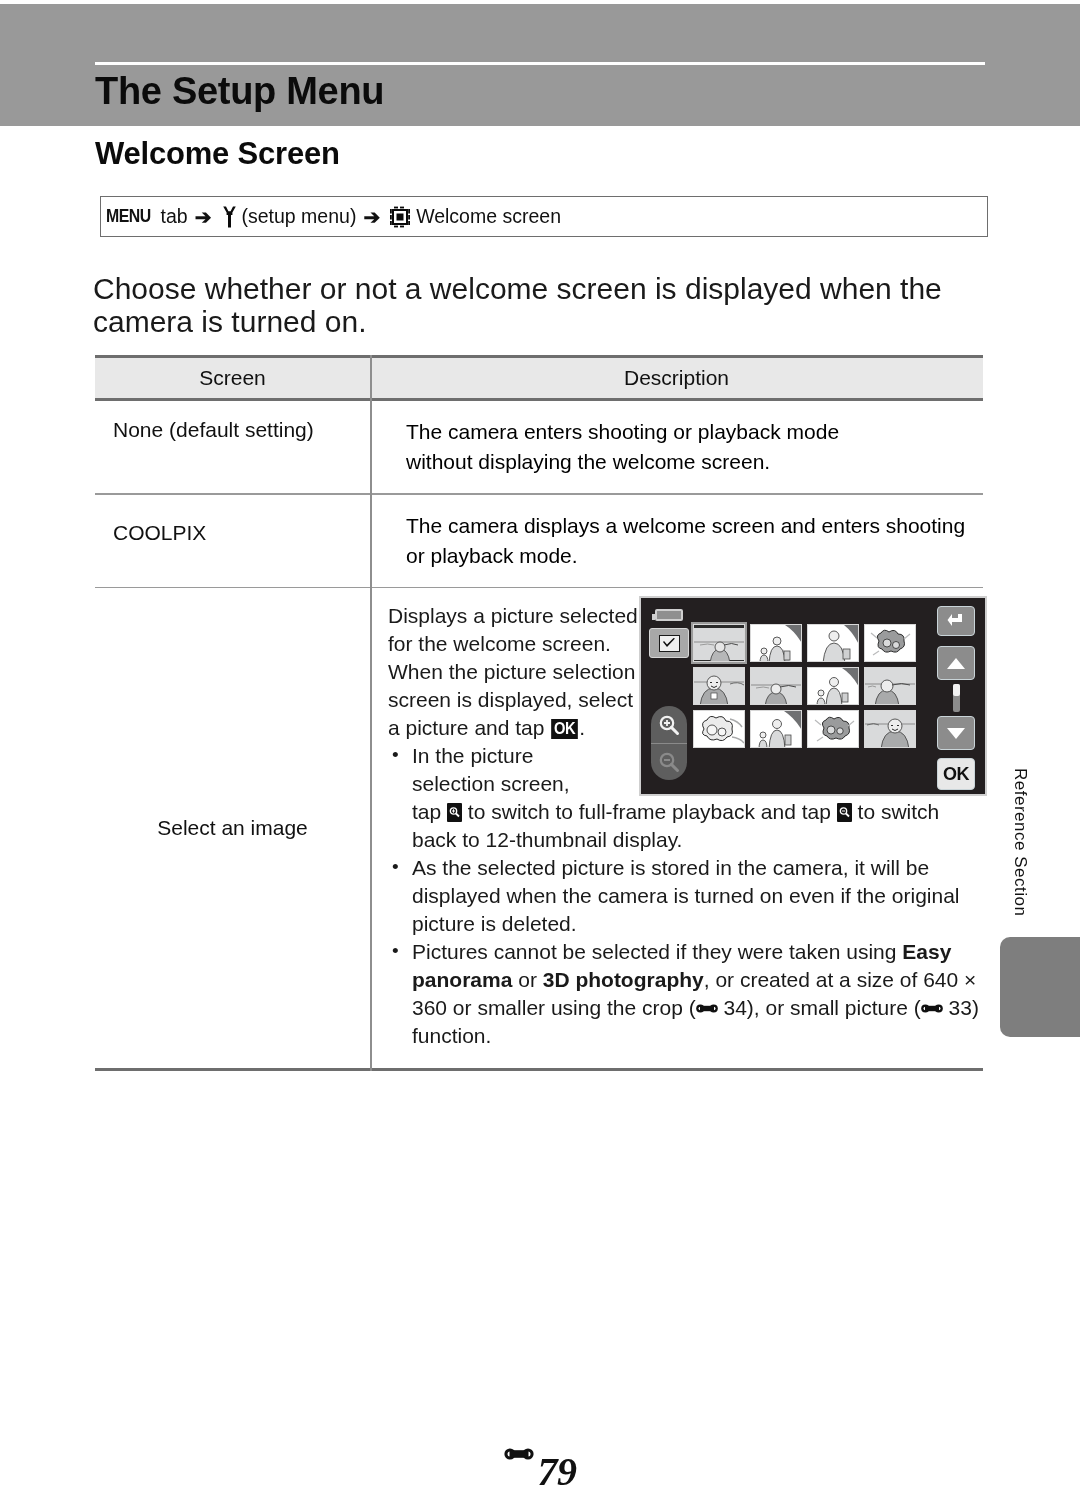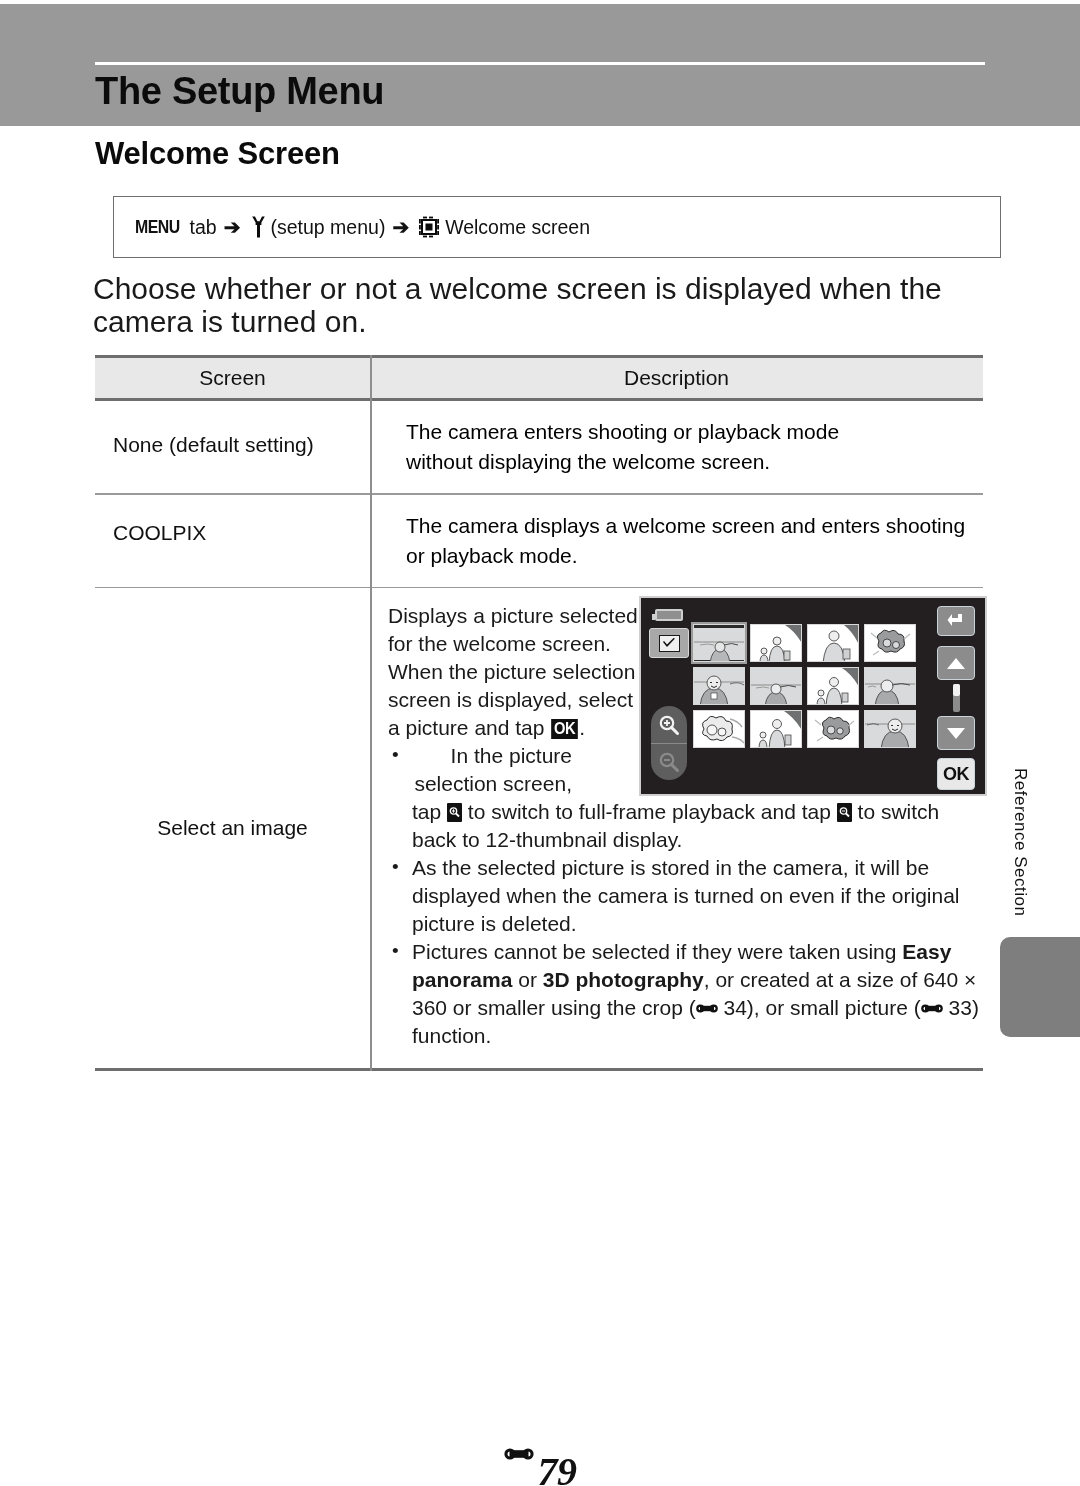--- a/index.html
+++ b/index.html
@@ -30,24 +30,24 @@
 
   
   .section-title{
     position:absolute; left:95px; top:136px;
     font-size:31px; font-weight:bold; letter-spacing:-0.2px;
     color:#0b0b0b;
   }
 
   
   .menu-path-box{
-    position:absolute; left:113px; top:196px; width:888px; height:62px;
+    position:absolute; left:100px; top:196px; width:888px; height:41px;
     border:1.5px solid #6e6e6e; background:#fff;
     display:flex; align-items:center;
-    padding-left:18px;
+    padding-left:2px;
     font-size:19.5px;
   }
   .menu-path-box .mp{ white-space:nowrap; display:flex; align-items:center; gap:0; }
   .glyph-menu{
     font-weight:bold; font-size:18px; letter-spacing:-0.6px;
     font-family:"Liberation Sans", sans-serif;
     transform:scaleX(0.88); display:inline-block;
   }
   .arrow{ font-weight:bold; font-size:20px; padding:0 7px; display:inline-block; }
   .ico-wrench{ display:inline-block; width:17px; height:22px; position:relative; vertical-align:-4px; margin:0 3px; }
@@ -272,21 +272,21 @@
   <div class="thead">
     <div class="vdiv"></div>
     <div class="col-opt">Screen</div>
     <div class="col-desc">Description</div>
   </div>
   <div class="hline-thick"></div>
 
   <div class="row-body">
     <div class="vdiv"></div>
     <div class="col-opt">
-      <div class="cell-opt" style="padding-top:32px;">None (default setting)</div>
+      <div class="cell-opt" style="padding-top:17px;">None (default setting)</div>
     </div>
     <div class="col-desc">
       <div class="cell-desc" style="width:520px;">The camera enters shooting or playback mode without displaying the welcome screen.</div>
     </div>
   </div>
   <div class="hline-thin"></div>
 
   <div class="row-body">
     <div class="vdiv"></div>
     <div class="col-opt">
@@ -495,21 +495,21 @@
 
         </div>
       </div>
 
       <div class="sel-intro">
         <span>Displays a picture selected for the welcome screen. When the picture selection screen is displayed, select a picture and tap </span><span class="b-ok">OK</span><span>.</span>
       </div>
 
       <ul class="bullets">
         <li>
-          <span class="first-b" style="display:inline-block;width:160px;text-align:right;">In the picture selection screen,</span><br>
+          <span class="first-b" style="display:inline-block;width:160px;">In the picture selection screen,</span><br>
           <span>tap </span><span class="b-mag"><svg width="13" height="15" viewBox="0 0 13 15">
                 <circle cx="5.5" cy="6" r="3.2" fill="none" stroke="#fff" stroke-width="1.3"></circle>
                 <line x1="8" y1="8.5" x2="11" y2="11.5" stroke="#fff" stroke-width="1.8"></line>
                 <line x1="3.8" y1="6" x2="7.2" y2="6" stroke="#fff" stroke-width="1"></line>
                 <line x1="5.5" y1="4.3" x2="5.5" y2="7.7" stroke="#fff" stroke-width="1"></line>
               </svg></span><span> to switch to full-frame playback and tap </span><span class="b-mag"><svg width="13" height="15" viewBox="0 0 13 15">
                 <circle cx="5.5" cy="6" r="3.2" fill="none" stroke="#fff" stroke-width="1.3"></circle>
                 <line x1="8" y1="8.5" x2="11" y2="11.5" stroke="#fff" stroke-width="1.8"></line>
                 <line x1="3.8" y1="6" x2="7.2" y2="6" stroke="#fff" stroke-width="1"></line>
               </svg></span><span> to switch back to 12-thumbnail display.</span>

